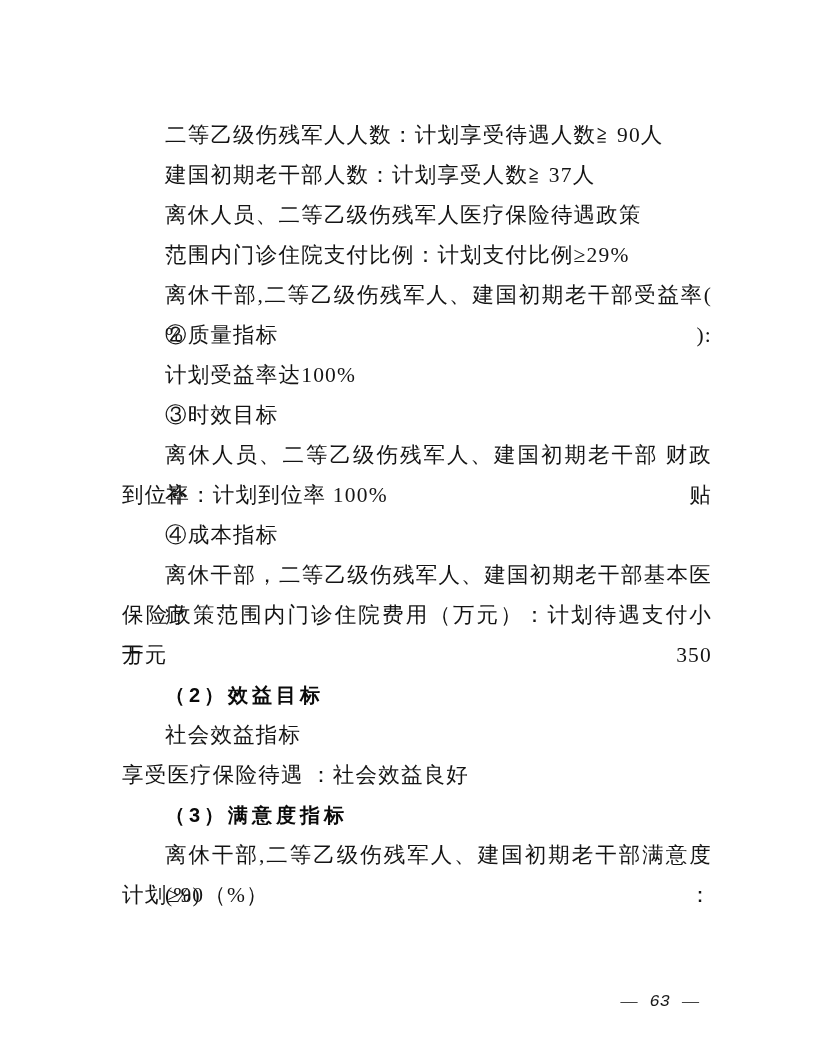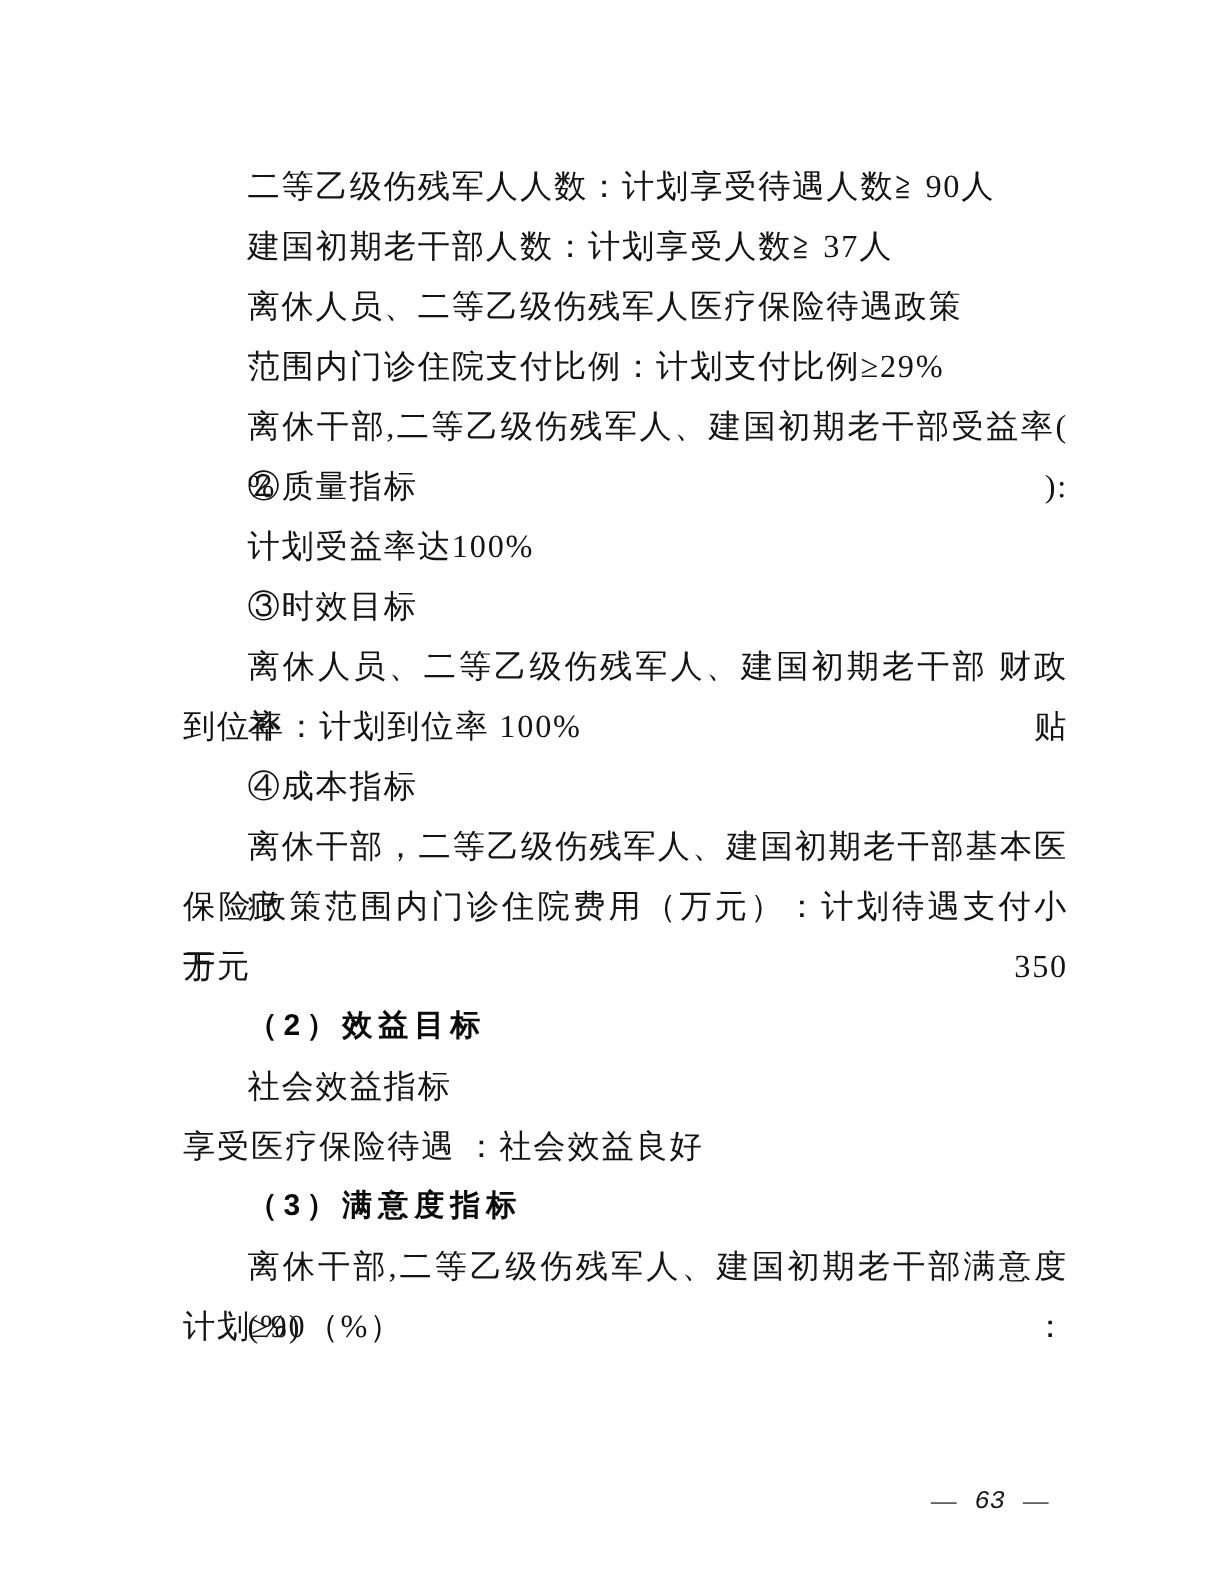--- a/index.html
+++ b/index.html
@@ -8,21 +8,21 @@
     position: relative;
     width: 815px;
     height: 1055px;
     background: #ffffff;
     overflow: hidden;
     font-family: "Liberation Serif", "DejaVu Serif", serif;
     color: #141414;
   }
   .content {
     position: absolute;
-    top: 4px;
+    top: 15px;
     left: 122px;
     width: 590px;
     padding-top: 100px;
   }
   .line {
     height: 40px;
     line-height: 40px;
     font-size: 21.5px;
     letter-spacing: 1.2px;
   }

